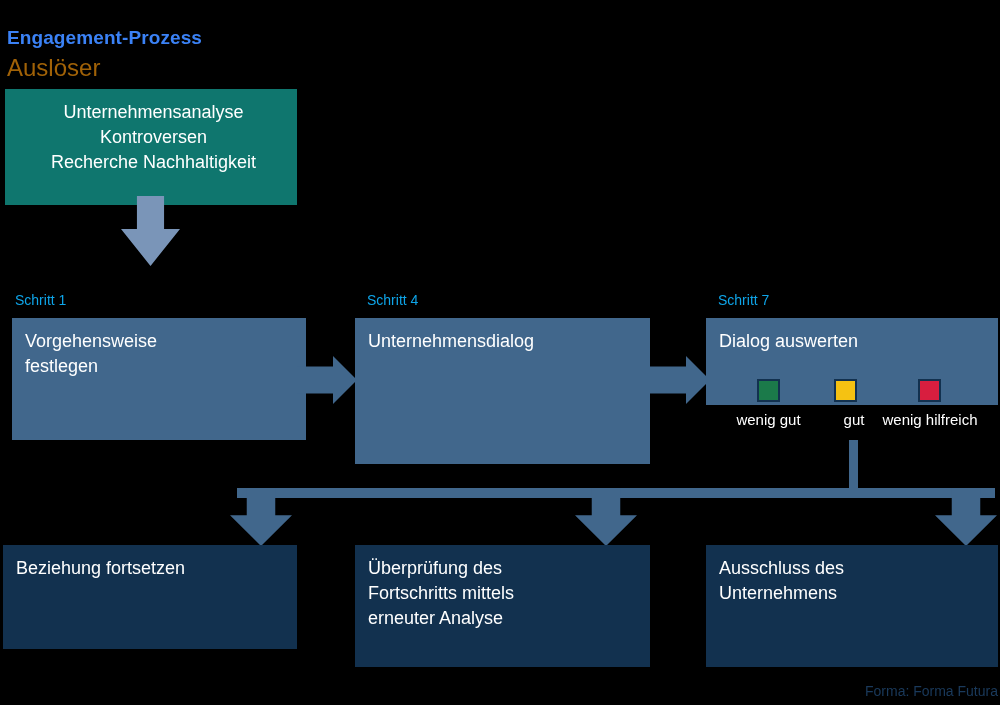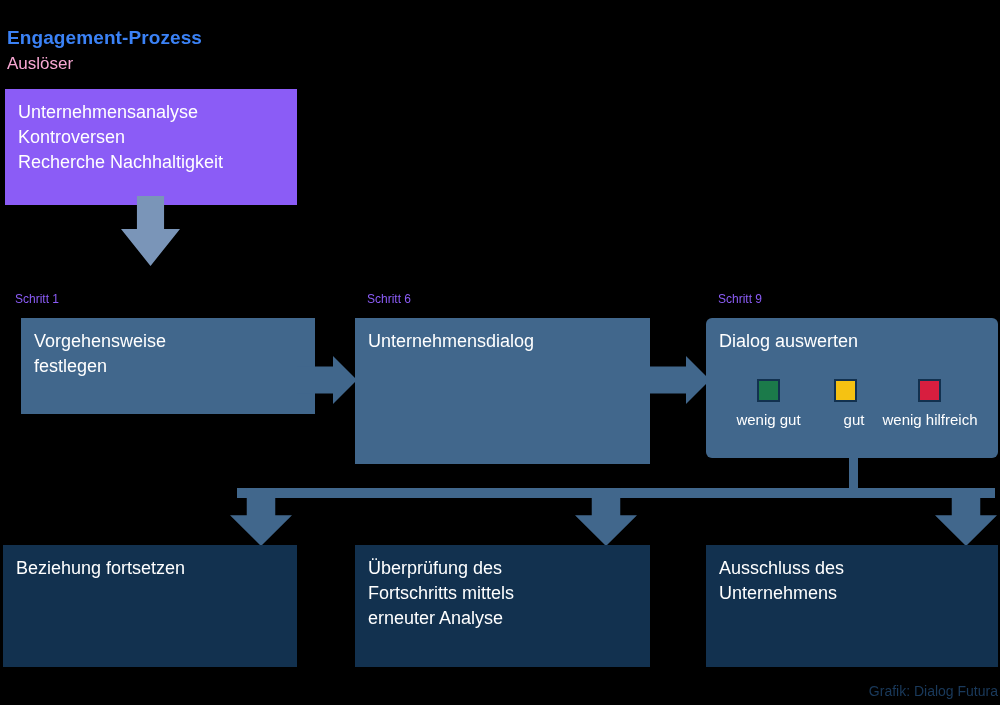--- a/index.html
+++ b/index.html
@@ -29,44 +29,44 @@
     left: 7px; top: 3px;
     font-size: 19px;
     font-weight: bold;
     color: #3b82f6;
     letter-spacing: 0.1px;
     white-space: nowrap;
     margin-top: 24px;
   }
   .section-label {
     position: absolute;
-    font-size: 17px;
-    color: #f9a8d4;
+    font-size: 24px;
+    color: #a16207;
     white-space: nowrap;
   }
   .step-label {
     position: absolute;
-    font-size: 12px;
-    color: #8b5cf6;
+    font-size: 14px;
+    color: #0ea5e9;
     white-space: nowrap;
   }
   .footer-credit {
     position: absolute;
     right: 2px; top: 683px;
     font-size: 14px;
     color: #1a3a5c;
     white-space: nowrap;
   }
 
   
   .box {
     position: absolute;
     box-sizing: border-box;
   }
-  .box-light  { background: #8b5cf6; }
+  .box-light  { background: #0f766e; text-align: center; }
   .box-mid    { background: #41678c; }
   .box-dark   { background: #12314f; }
 
   .box-text {
     position: absolute;
     left: 13px;
     top: 11px;
     right: 8px;
     color: #ffffff;
     font-size: 18px;
@@ -127,37 +127,37 @@
 
   <div class="box box-light" style="left:5px; top:89px; width:292px; height:116px;">
     <div class="box-text">Unternehmensanalyse
 Kontroversen
 Recherche Nachhaltigkeit</div>
   </div>
 
   <div class="arrow arrow-down-light" style="left:121px; top:196px; width:59px; height:70px;"></div>
 
   <div class="step-label" style="left:15px; top:292px;">Schritt 1</div>
-  <div class="step-label" style="left:367px; top:292px;">Schritt 6</div>
-  <div class="step-label" style="left:718px; top:292px;">Schritt 9</div>
+  <div class="step-label" style="left:367px; top:292px;">Schritt 4</div>
+  <div class="step-label" style="left:718px; top:292px;">Schritt 7</div>
 
-  <div class="box box-mid" style="left:21px; top:318px; width:294px; height:96px;">
+  <div class="box box-mid" style="left:12px; top:318px; width:294px; height:122px;">
     <div class="box-text">Vorgehensweise
 festlegen</div>
   </div>
 
   <div class="arrow arrow-right-mid" style="left:297px; top:356px; width:60px; height:48px;"></div>
 
   <div class="box box-mid" style="left:355px; top:318px; width:295px; height:146px;">
     <div class="box-text">Unternehmensdialog</div>
   </div>
 
   <div class="arrow arrow-right-mid" style="left:650px; top:356px; width:60px; height:48px;"></div>
 
-  <div class="box box-mid" style="left:706px; top:318px; width:292px; height:140px;border-radius:6px;">
+  <div class="box box-mid" style="left:706px; top:318px; width:292px; height:87px;">
     <div class="box-text">Dialog auswerten</div>
 
     <div class="legend">
       <div class="swatch" style="left:51px; top:61px; background:#1b7a4a;"></div>
       <div class="swatch-label" style="left:10px; top:93px; width:105px;">wenig gut</div>
 
       <div class="swatch" style="left:128px; top:61px; background:#f5c212;"></div>
       <div class="swatch-label" style="left:108px; top:93px; width:80px;">gut</div>
 
       <div class="swatch" style="left:212px; top:61px; background:#d81e3f;"></div>
@@ -165,30 +165,30 @@
     </div>
   </div>
 
   <div class="bar" style="left:849px; top:440px; width:9px; height:48px;"></div>
   <div class="bar" style="left:237px; top:488px; width:758px; height:10px;"></div>
 
   <div class="arrow arrow-down-mid" style="left:230px; top:488px; width:62px; height:58px;"></div>
   <div class="arrow arrow-down-mid" style="left:575px; top:488px; width:62px; height:58px;"></div>
   <div class="arrow arrow-down-mid" style="left:935px; top:488px; width:62px; height:58px;"></div>
 
-  <div class="box box-dark" style="left:3px; top:545px; width:294px; height:122px;">
+  <div class="box box-dark" style="left:3px; top:545px; width:294px; height:104px;">
     <div class="box-text">Beziehung fortsetzen</div>
   </div>
 
   <div class="box box-dark" style="left:706px; top:545px; width:292px; height:122px;">
     <div class="box-text">Ausschluss des
 Unternehmens</div>
   </div>
 
   <div class="box box-dark" style="left:355px; top:545px; width:295px; height:122px;">
     <div class="box-text">Überprüfung des
 Fortschritts mittels
 erneuter Analyse</div>
   </div>
 
-  <div class="footer-credit">Grafik: Dialog Futura</div>
+  <div class="footer-credit">Forma: Forma Futura</div>
 
 </div>
 
 </body></html>

